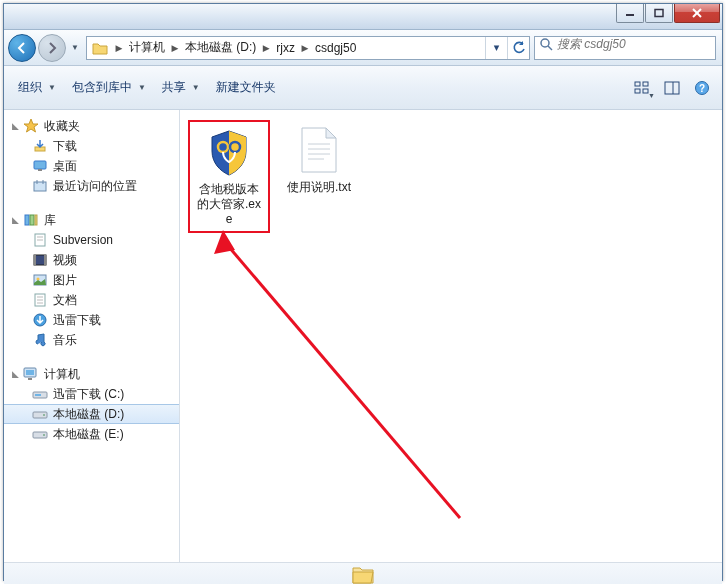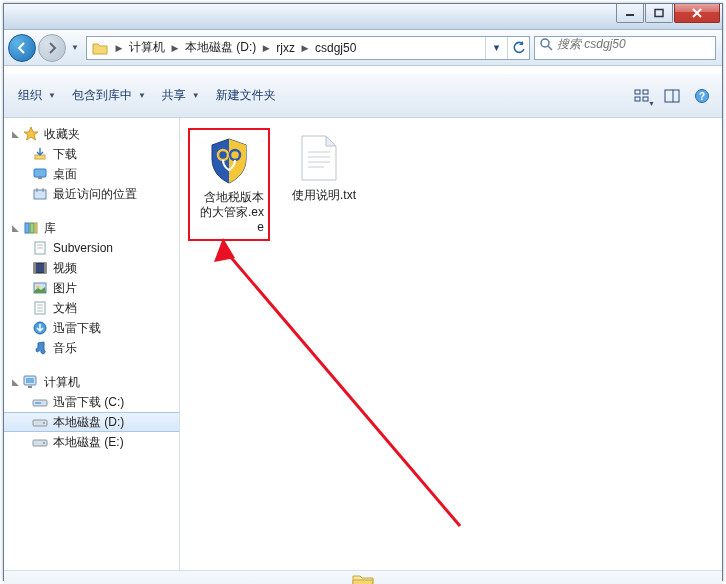--- a/index.html
+++ b/index.html
@@ -23,40 +23,40 @@
 .addr-icon { width:20px; height:20px; margin:0 3px; display:flex; align-items:center; justify-content:center; }
 .crumb { display:flex; align-items:center; padding: 0 4px; height:100%; color:#222; white-space:nowrap; cursor:default; }
 .crumb-sep { width:12px; text-align:center; color:#555; font-size:9px; }
 .addr-right { margin-left:auto; display:flex; }
 .addr-btn { width:22px; height:22px; border-left:1px solid #cbd6e1; display:flex; align-items:center; justify-content:center; color:#2a4a78; font-size:11px; }
 .searchbox { width:182px; height:24px; border:1px solid #8fa6bd; background:#fff; margin-right:2px; display:flex; align-items:flex-start; }
 .searchbox svg { margin:0 4px; }
 .searchbox input { border:none; outline:none; font-size:12px; font-style:italic; color:#888; flex:1; background:transparent; }
 
 
-.toolbar { height:44px; background: linear-gradient(to bottom,#f7fafd 0%,#e9f0f8 50%,#dfe9f3 100%); border-bottom:1px solid #c6d3e1; display:flex; align-items:center; padding:0 6px; font-size:12px;margin-top:8px; }
+.toolbar { height:44px; background: linear-gradient(to bottom,#f7fafd 0%,#e9f0f8 50%,#dfe9f3 100%); border-bottom:1px solid #c6d3e1; display:flex; align-items:center; padding:0 6px; font-size:12px; }
 .tbtn { padding:4px 8px; display:flex; align-items:center; gap:4px; color:#1a3a6a; border-radius:2px; }
 .tbtn .dd { font-size:8px; color:#456; margin-left:2px; }
 .tool-right { margin-left:auto; display:flex; align-items:center; gap:2px; }
 .tool-right .ibtn { width:28px; height:24px; display:flex; align-items:center; justify-content:center; border-radius:2px; color:#2a4a78; position:relative; }
 .ibtn .dd { font-size:7px; position:absolute; right:1px; bottom:1px; color:#456; }
 
 
 .body { display:flex; height: calc(100% - 26px - 36px - 32px - 30px); }
 .sidebar { width:176px; border-right:1px solid #d6dee7; background:#fff; overflow:auto; padding:6px 0; font-size:12px; position:relative; }
 .tree-group { margin-bottom:14px; }
 .tree-item { display:flex; align-items:center; height:20px; padding-left:8px; gap:5px; color:#222; white-space:nowrap; }
 .tree-item.child { padding-left:28px;align-items:center; }
 .tree-item.selected { background: linear-gradient(to bottom,#eaf3fc,#d7e8fa); border:1px solid #a7c7e7; border-left:none; border-right:none; }
 .tree-disc { width:6px; font-size:9px; color:#888; }
 .tree-icon { width:16px; height:16px; display:flex; align-items:center; justify-content:center; }
 
 .content { flex:1; background:#fff; padding:10px 8px; position:relative; }
 .items { display:flex; gap:8px; align-items:flex-start; }
-.file { width:82px; text-align:right; font-size:12px; color:#222; padding:4px; }
+.file { width:82px; text-align:center; font-size:12px; color:#222; padding:4px; }
 .file.highlight { border:2px solid #e81123; }
 .file-icon { width:48px; height:48px; margin:2px auto 6px; display:flex; align-items:center; justify-content:center; }
 .file-label { line-height:1.25; word-break:break-all; }
 
 
 .statusbar { height:30px; border-top:1px solid #d6dee7; background: linear-gradient(to bottom,#f4f8fc,#e8eff7); display:flex; align-items:center; padding:0 8px; font-size:12px; color:#3a4a5a; gap:10px;flex-direction:column; }
 .status-icon { width:24px; height:24px; }
 
 
 .arrow-svg { position:absolute; left:0; top:0; pointer-events:none; }

